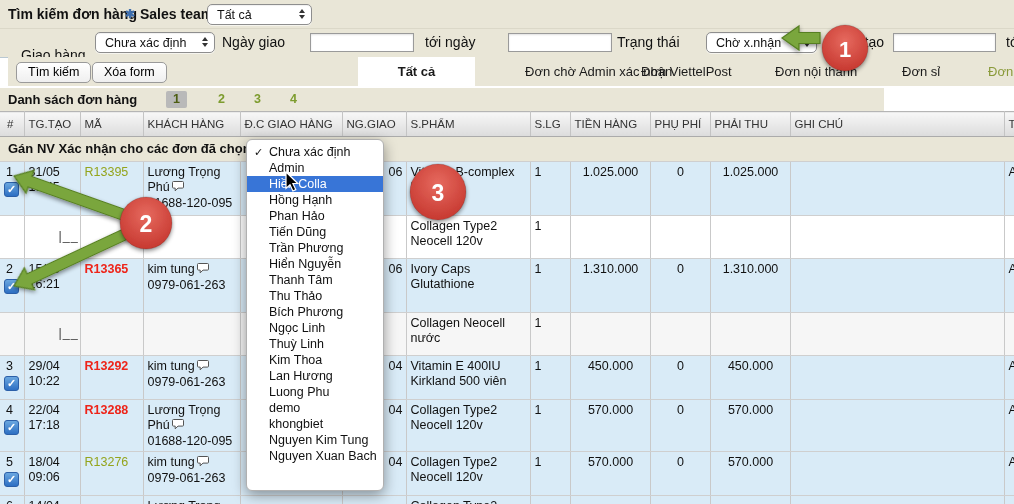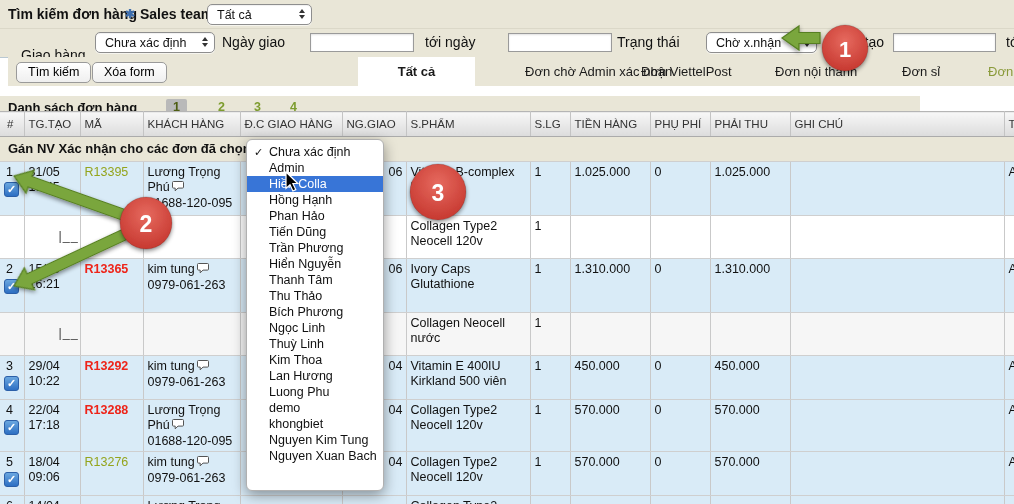--- a/index.html
+++ b/index.html
@@ -23,21 +23,21 @@
     box-shadow:inset 0 1px 2px rgba(0,0,0,.12);font-size:12.5px;padding:0 4px;}
   
   .toolbar{position:absolute;left:8px;top:57px;width:1014px;height:29px;background:#e9e6d7;}
   .btn{position:absolute;top:5px;height:21px;box-sizing:border-box;background:linear-gradient(#ffffff,#efefef);
     border:1px solid #9a9a9a;border-radius:5px;font-size:12.5px;padding:0 11px;line-height:19px;white-space:nowrap;}
   .tabbox{position:absolute;top:0;height:29px;background:#fff;}
   .tab{position:absolute;top:0;height:29px;line-height:29px;font-size:13px;white-space:nowrap;color:#1a1a1a;}
   .tab.active{font-weight:bold;text-align:center;}
   .tab.olive{color:#8a9a3a;}
   
-  .liststrip{position:absolute;left:0;top:96px;width:884px;height:25px;background:#e9e6d7;padding-left:36px;}
+  .liststrip{position:absolute;left:0;top:88px;width:884px;height:25px;background:#e9e6d7;}
   .listtitle{position:absolute;left:8px;top:4px;font-size:13px;font-weight:bold;}
   .page{position:absolute;top:3px;width:21px;height:17px;line-height:17px;text-align:center;
     font-size:12.5px;font-weight:bold;color:#7d9c2e;}
   .page.current{background:#b9b9b9;border-radius:2px;color:#4e5e12;}
   
   table.orders{position:absolute;left:0;top:111px;width:1014px;border-collapse:collapse;table-layout:fixed;
     font-size:12.5px;}
   table.orders th{height:24px;background:linear-gradient(#f7f7f7,#dcdcdc);border-top:1px solid #b5b5b5;
     border-bottom:1px solid #ababab;border-right:1px solid #c4c4c4;font-weight:normal;color:#333;
     font-size:11.5px;text-align:left;padding:0 0 0 4px;white-space:nowrap;overflow:hidden;}
@@ -57,21 +57,21 @@
     text-align:center;line-height:13px;}
   td.c-code{vertical-align:middle;white-space:nowrap;}
   .code-green{color:#94a41d;}
   .code-red{color:#ee2419;font-weight:bold;}
   .cn{line-height:1.18;}
   .cp{line-height:1.3;white-space:nowrap;}
   .bub{display:inline-block;vertical-align:-1px;margin-left:2px;}
   td.c-ship{text-align:right;padding-right:8px;padding-top:6px;white-space:nowrap;}
   td.c-prod{vertical-align:middle;line-height:1.18;}
   td.c-qty{vertical-align:middle;padding-left:3px;}
-  td.c-money{vertical-align:middle;text-align:left;padding-right:4px;white-space:nowrap;}
+  td.c-money{vertical-align:middle;text-align:center;padding-right:4px;white-space:nowrap;}
   td.c-st{vertical-align:middle;padding-left:3px;}
   .marker{padding-left:30px;padding-top:10px;color:#444;letter-spacing:1px;}
   .date2{line-height:1.2;}
   
   .menu{position:absolute;left:246px;top:139px;width:138px;height:352px;background:#fff;
     border:1px solid #b0b0b0;border-radius:6px;box-shadow:0 4px 14px rgba(0,0,0,.4);z-index:50;
     padding:4px 0;box-sizing:border-box;}
   .mi{position:relative;height:16px;line-height:16px;font-size:12.5px;padding-left:22px;white-space:nowrap;color:#111;}
   .mi.hl{background:#3875d7;color:#fff;}
   .mi .check{position:absolute;left:7px;top:0;font-size:11px;}

